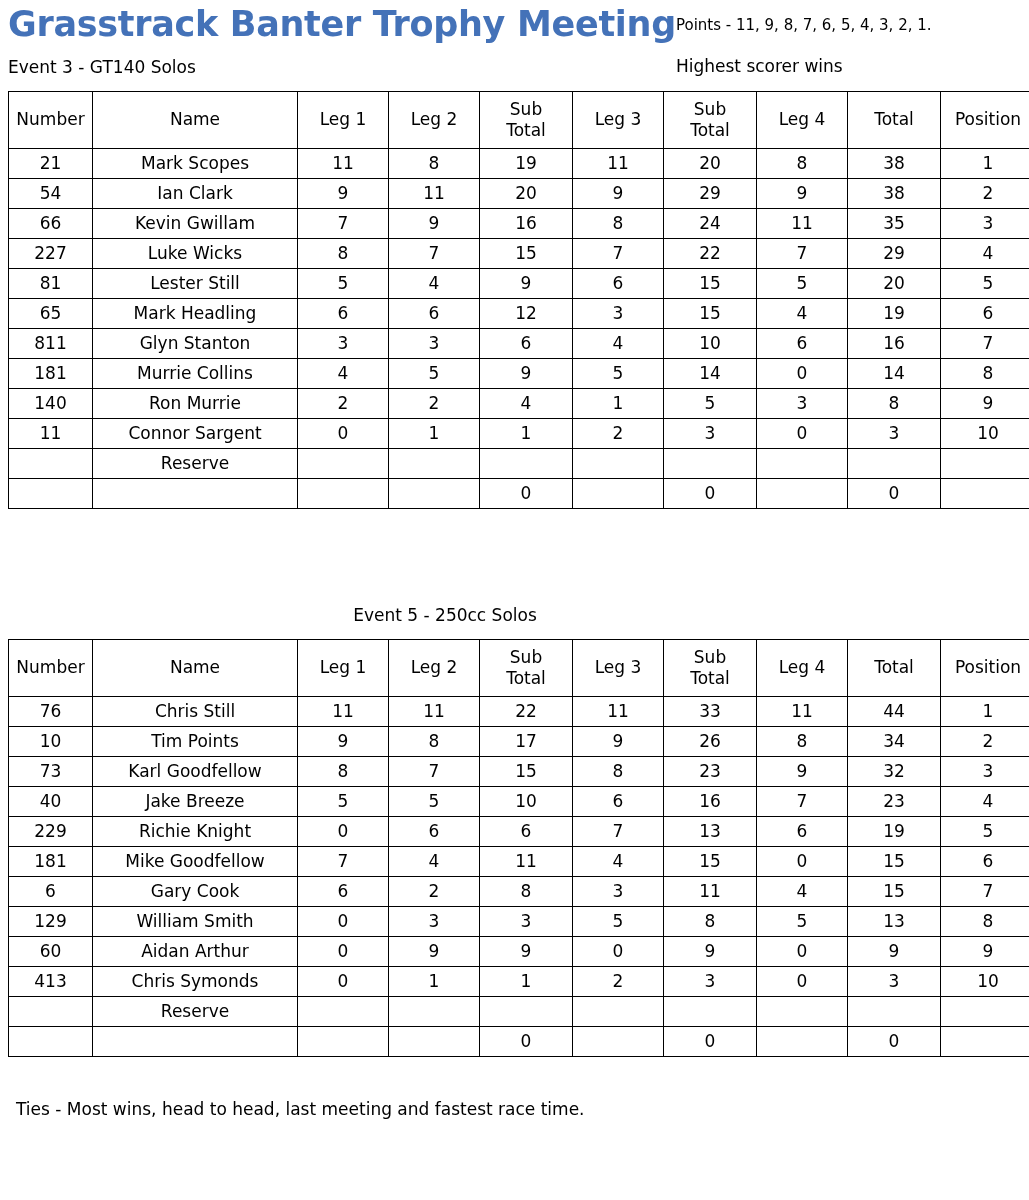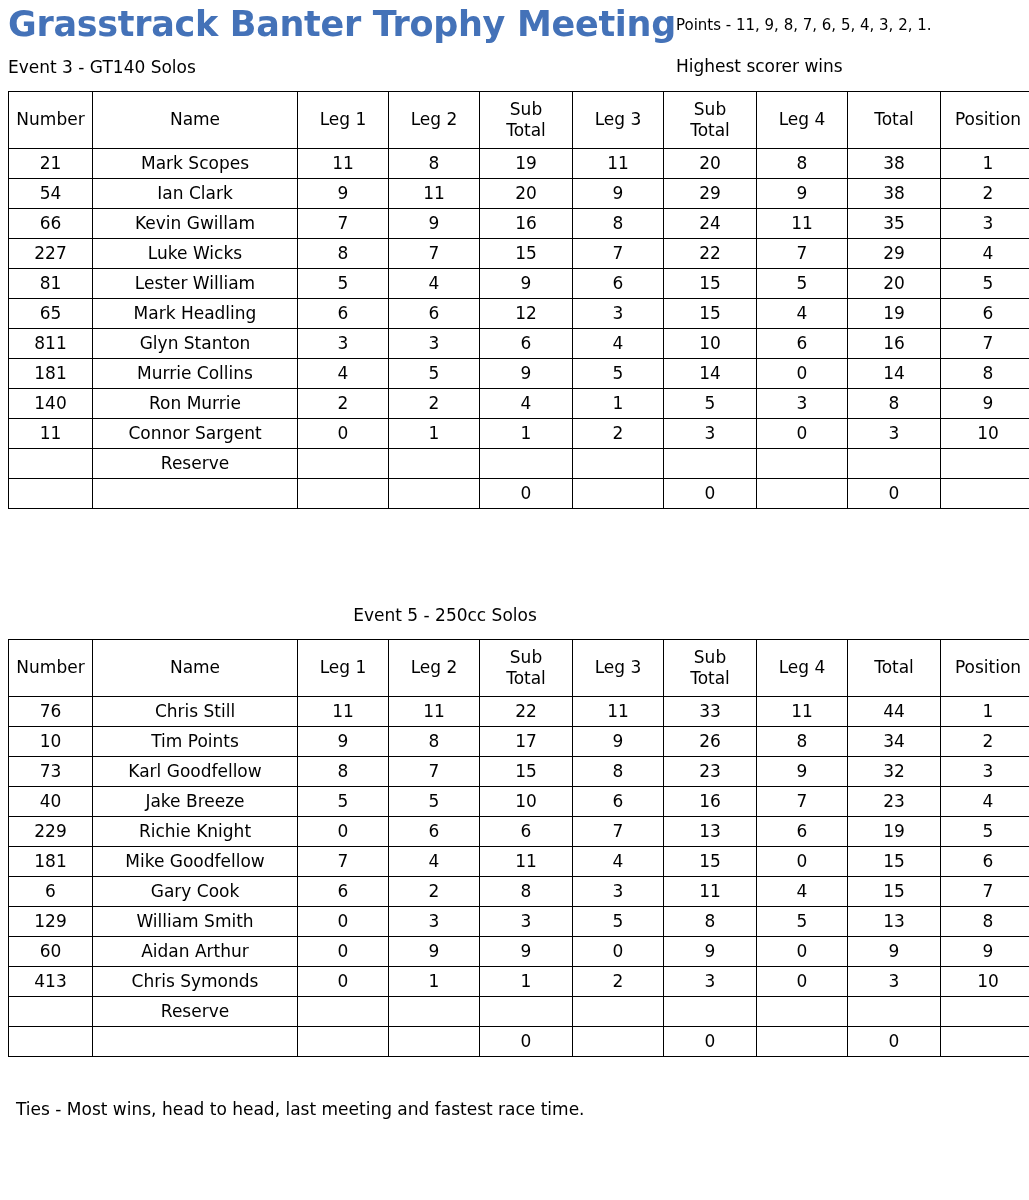--- a/index.html
+++ b/index.html
@@ -221,21 +221,21 @@
           <td>7</td>
           <td>15</td>
           <td>7</td>
           <td>22</td>
           <td>7</td>
           <td>29</td>
           <td>4</td>
         </tr>
         <tr>
           <td>81</td>
-          <td class="name-cell">Lester William</td>
+          <td class="name-cell">Lester Still</td>
           <td>5</td>
           <td>4</td>
           <td>9</td>
           <td>6</td>
           <td>15</td>
           <td>5</td>
           <td>20</td>
           <td>5</td>
         </tr>
         <tr>

